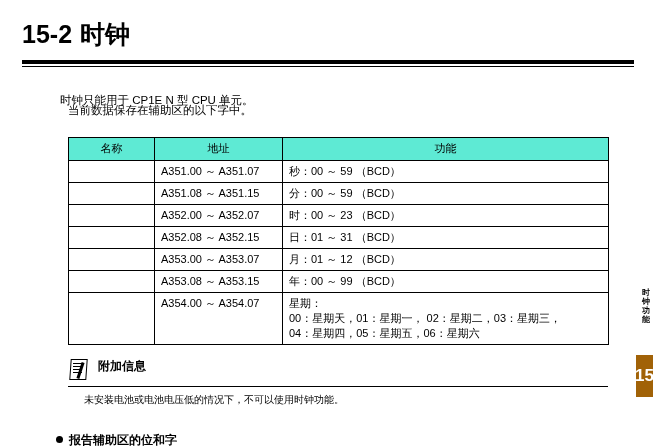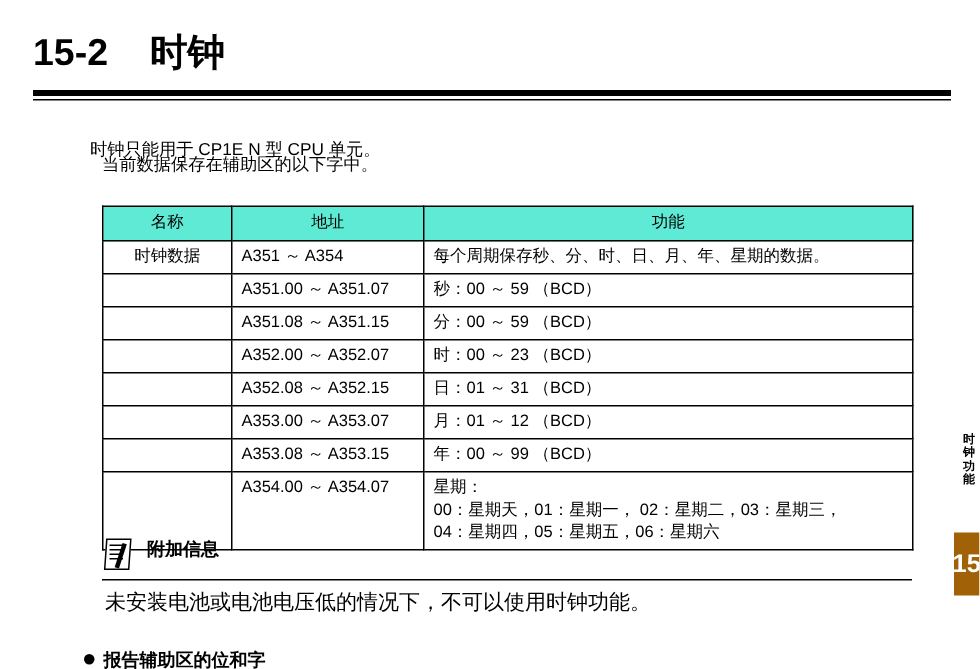--- a/index.html
+++ b/index.html
@@ -29,21 +29,21 @@
     top: 18px;
     font-size: 25px;
     font-weight: bold;
     letter-spacing: 0px;
     white-space: nowrap;
   }
   .heading .num {
     font-family: "Liberation Sans", sans-serif;
   }
   .heading .title {
-    margin-left: 28px;
+    margin-left: 8px;
   }
   .heading-rule {
     position: absolute;
     left: 22px;
     top: 60px;
     width: 612px;
     height: 4px;
     background: #000000;
   }
   .heading-rule-thin {
@@ -152,23 +152,23 @@
     font-size: 12px;
     font-weight: bold;
   }
   .info-rule {
     width: 540px;
     height: 1px;
     background: #000;
     margin-top: 2px;
   }
   .info-text {
-    font-size: 14px;
+    font-size: 10px;
     margin-top: 6px;
-    margin-left: 2px;
+    margin-left: 16px;
     white-space: nowrap;
   }
 
   
   .bullet-line {
     position: absolute;
     left: 56px;
     top: 432px;
     font-size: 12px;
     font-weight: bold;
@@ -235,25 +235,20 @@
       <col class="col-func">
     </colgroup>
     <thead>
       <tr>
         <th>名称</th>
         <th>地址</th>
         <th>功能</th>
       </tr>
     </thead>
     <tbody>
-      <tr>
-        <td class="cell-name">时钟数据</td>
-        <td>A351 ～ A354</td>
-        <td>每个周期保存秒、分、时、日、月、年、星期的数据。</td>
-      </tr>
       <tr>
         <td class="cell-name"></td>
         <td>A351.00 ～ A351.07</td>
         <td>秒：00 ～ 59  （BCD）</td>
       </tr>
       <tr>
         <td class="cell-name"></td>
         <td>A351.08 ～ A351.15</td>
         <td>分：00 ～ 59  （BCD）</td>
       </tr>

